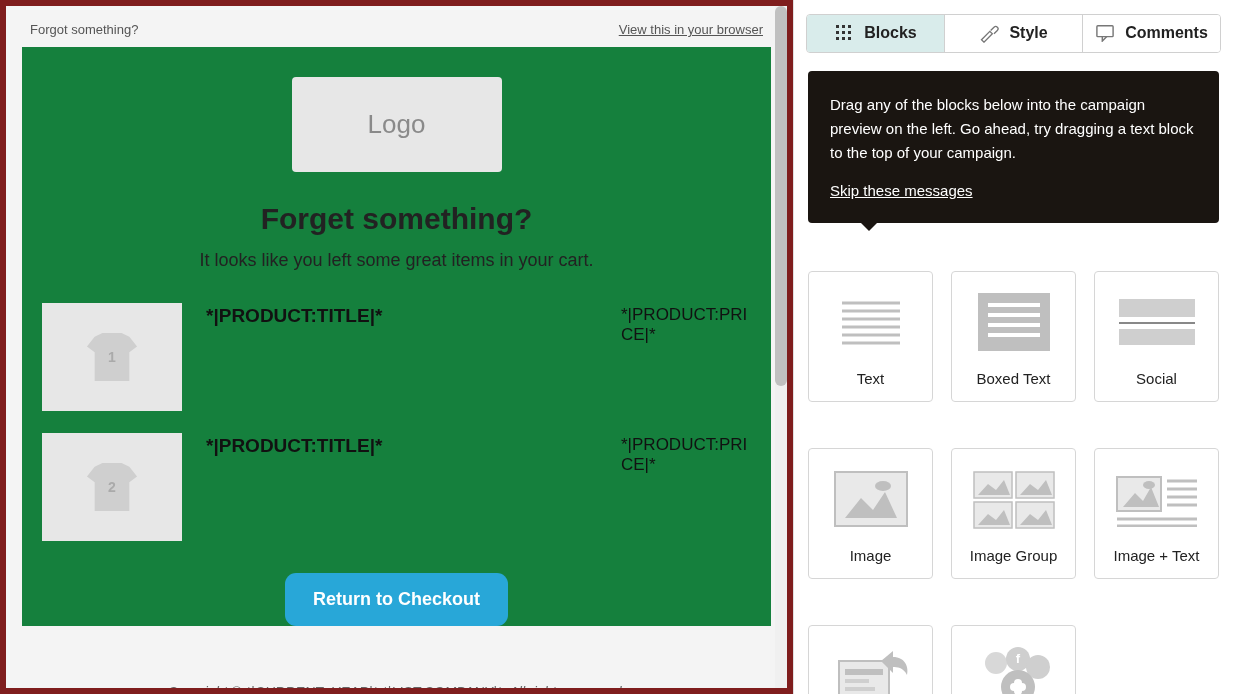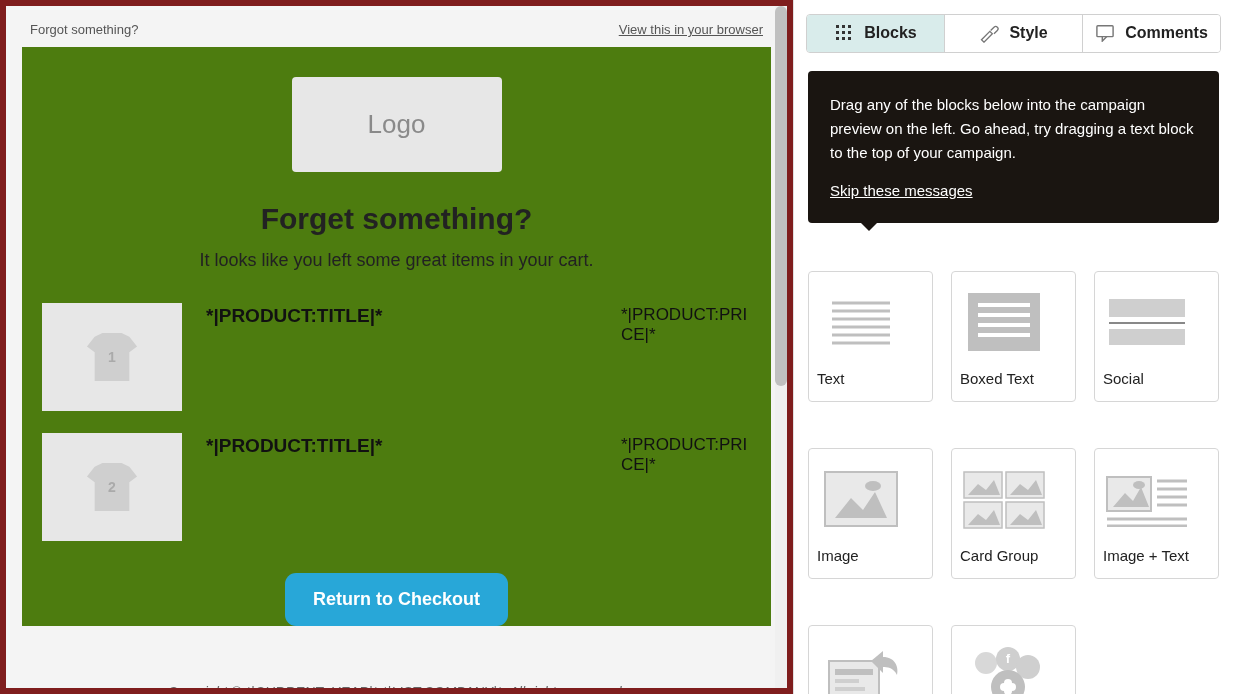--- a/index.html
+++ b/index.html
@@ -3,21 +3,21 @@
 <meta charset="utf-8">
 <style>
 * { box-sizing: border-box; margin: 0; padding: 0; }
 body { font-family: -apple-system, BlinkMacSystemFont, "Segoe UI", Helvetica, Arial, sans-serif; width: 1233px; height: 694px; overflow: hidden; background: #fff; }
 .app { display: flex; height: 100%; }
 .preview-pane { flex: 1; background: #f4f4f4; padding: 16px; overflow: auto; border: 6px solid #7f1d1d; position: relative; }
 .preview-scroll { position: absolute; right: 0; top: 0; width: 12px; height: 100%; background: #f0f0f0; }
 .preview-scroll-thumb { width: 100%; height: 380px; background: #c0c0c0; border-radius: 6px; }
 .preview-header { display: flex; justify-content: space-between; padding: 0 8px 10px; font-size: 13px; color: #555; }
 .preview-header a { color: #555; text-decoration: underline; }
-.email-body { background: #4d7c0f; padding: 30px 20px 0; }
+.email-body { background: #15803d; padding: 30px 20px 0; }
 .logo-box { width: 210px; height: 95px; background: #e7e7e7; border-radius: 4px; margin: 0 auto 30px; display: flex; align-items: center; justify-content: center; color: #8a8a8a; font-size: 26px; }
 .email-title { text-align: center; font-size: 30px; font-weight: 700; color: #222; margin-bottom: 14px; }
 .email-sub { text-align: center; font-size: 18px; color: #222; margin-bottom: 32px; }
 .product-row { display: flex; align-items: flex-start; gap: 24px; margin-bottom: 22px; }
 .product-img { width: 140px; height: 108px; background: #e7e7e7; display: flex; align-items: center; justify-content: center; }
 .shirt { width: 58px; height: 52px; position: relative; }
 .shirt svg { width: 100%; height: 100%; }
 .shirt-num { position: absolute; top: 50%; left: 50%; transform: translate(-50%,-48%); font-size: 14px; color: #aaa; font-weight: 600; }
 .product-title { flex: 1; font-weight: 700; font-size: 19px; color: #111; padding-top: 2px; }
 .product-price { width: 130px; font-size: 17px; color: #111; word-break: break-all; padding-top: 2px; }
@@ -27,21 +27,21 @@
 .tabs { display: flex; border: 1px solid #d0d0d0; border-radius: 4px; margin: 14px 12px 18px; overflow: hidden; }
 .tab { flex: 1; display: flex; align-items: center; justify-content: center; gap: 10px; padding: 11px 12px; font-size: 16px; font-weight: 600; color: #222; cursor: pointer; border-right: 1px solid #d0d0d0; background: #fff; }
 .tab:last-child { border-right: none; justify-content: center; }
 .tab.active { background: #d9eceb; }
 .tab-icon { width: 20px; height: 20px; display: flex; align-items: center; justify-content: center; }
 .tooltip-box { background: #1a1511; color: #fff; border-radius: 4px; padding: 22px 22px 20px; margin: 0 14px 20px; position: relative; font-size: 15px; line-height: 1.6; }
 .tooltip-box::after { content: ''; position: absolute; bottom: -8px; left: 52px; width: 0; height: 0; border-left: 9px solid transparent; border-right: 9px solid transparent; border-top: 9px solid #1a1511; }
 .tooltip-box p { margin-bottom: 14px; }
 .tooltip-box a { color: #fff; text-decoration: underline; }
 .blocks-grid { display: grid; grid-template-columns: repeat(3, 1fr); gap: 18px; padding: 0 14px 14px; overflow: auto; }
-.block-item { border: 1px solid #d6d6d6; border-radius: 4px; display: flex; flex-direction: column; padding: 16px 8px 14px; cursor: grab; margin-top: 28px; }
+.block-item { border: 1px solid #d6d6d6; border-radius: 4px; display: flex; flex-direction: column; align-items: center; padding: 16px 8px 14px; cursor: grab; margin-top: 28px; }
 .block-thumb { width: 88px; height: 68px; display: flex; align-items: center; justify-content: center; margin-bottom: 14px; }
 .block-label { font-size: 15px; color: #222; }
 .block-item.compact { padding-bottom: 0; }
 </style>
 </head>
 <body>
 
 <div class="app">
 
   <div class="preview-pane">
@@ -198,21 +198,21 @@
                 <rect x="46" y="34" width="38" height="26"></rect>
               </g>
               <g fill="#bfbfbf">
                 <polygon points="8,27 18,16 26,22 34,12 40,27"></polygon>
                 <polygon points="50,27 60,16 68,22 76,12 82,27"></polygon>
                 <polygon points="8,57 18,46 26,52 34,42 40,57"></polygon>
                 <polygon points="50,57 60,46 68,52 76,42 82,57"></polygon>
               </g>
             </svg>
         </div>
-        <span class="block-label">Card Group</span>
+        <span class="block-label">Image Group</span>
       </div>
 
 
       <div class="block-item compact">
         <div class="block-thumb">
           <svg width="88" height="56" viewBox="0 0 88 56">
               <rect x="4" y="6" width="44" height="34" fill="#e9e9e9" stroke="#bfbfbf" stroke-width="2"></rect>
               <polygon points="10,36 22,22 30,30 38,16 46,36" fill="#bfbfbf"></polygon>
               <ellipse cx="36" cy="14" rx="6" ry="4" fill="#bfbfbf"></ellipse>
               <g stroke="#bfbfbf" stroke-width="3">

